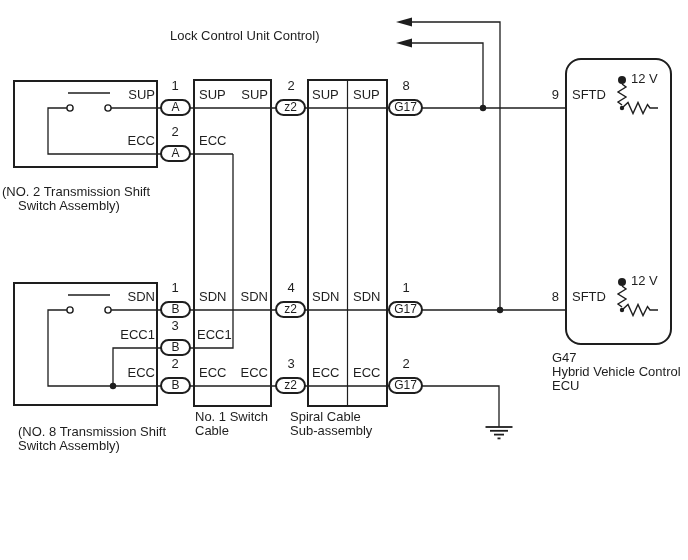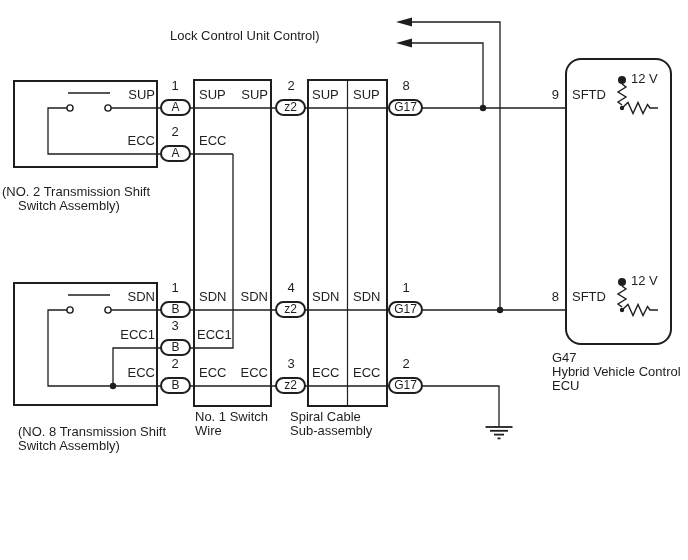--- a/index.html
+++ b/index.html
@@ -121,20 +121,20 @@
   <div class="t" style="left:631px;top:71px">12 V</div>
   <div class="t r" style="left:534px;top:289px;width:25px">8</div>
   <div class="t" style="left:572px;top:289px">SFTD</div>
   <div class="t" style="left:631px;top:273px">12 V</div>
 
   <div class="t" style="left:2px;top:184px">(NO. 2 Transmission Shift</div>
   <div class="t" style="left:18px;top:198px">Switch Assembly)</div>
   <div class="t" style="left:18px;top:424px">(NO. 8 Transmission Shift</div>
   <div class="t" style="left:18px;top:438px">Switch Assembly)</div>
   <div class="t" style="left:195px;top:409px">No. 1 Switch</div>
-  <div class="t" style="left:195px;top:423px">Wire</div>
+  <div class="t" style="left:195px;top:423px">Cable</div>
   <div class="t" style="left:290px;top:409px">Spiral Cable</div>
   <div class="t" style="left:290px;top:423px">Sub-assembly</div>
   <div class="t" style="left:552px;top:350px">G47</div>
   <div class="t" style="left:552px;top:364px">Hybrid Vehicle Control</div>
   <div class="t" style="left:552px;top:378px">ECU</div>
 
 </div>
 
 </body></html>

